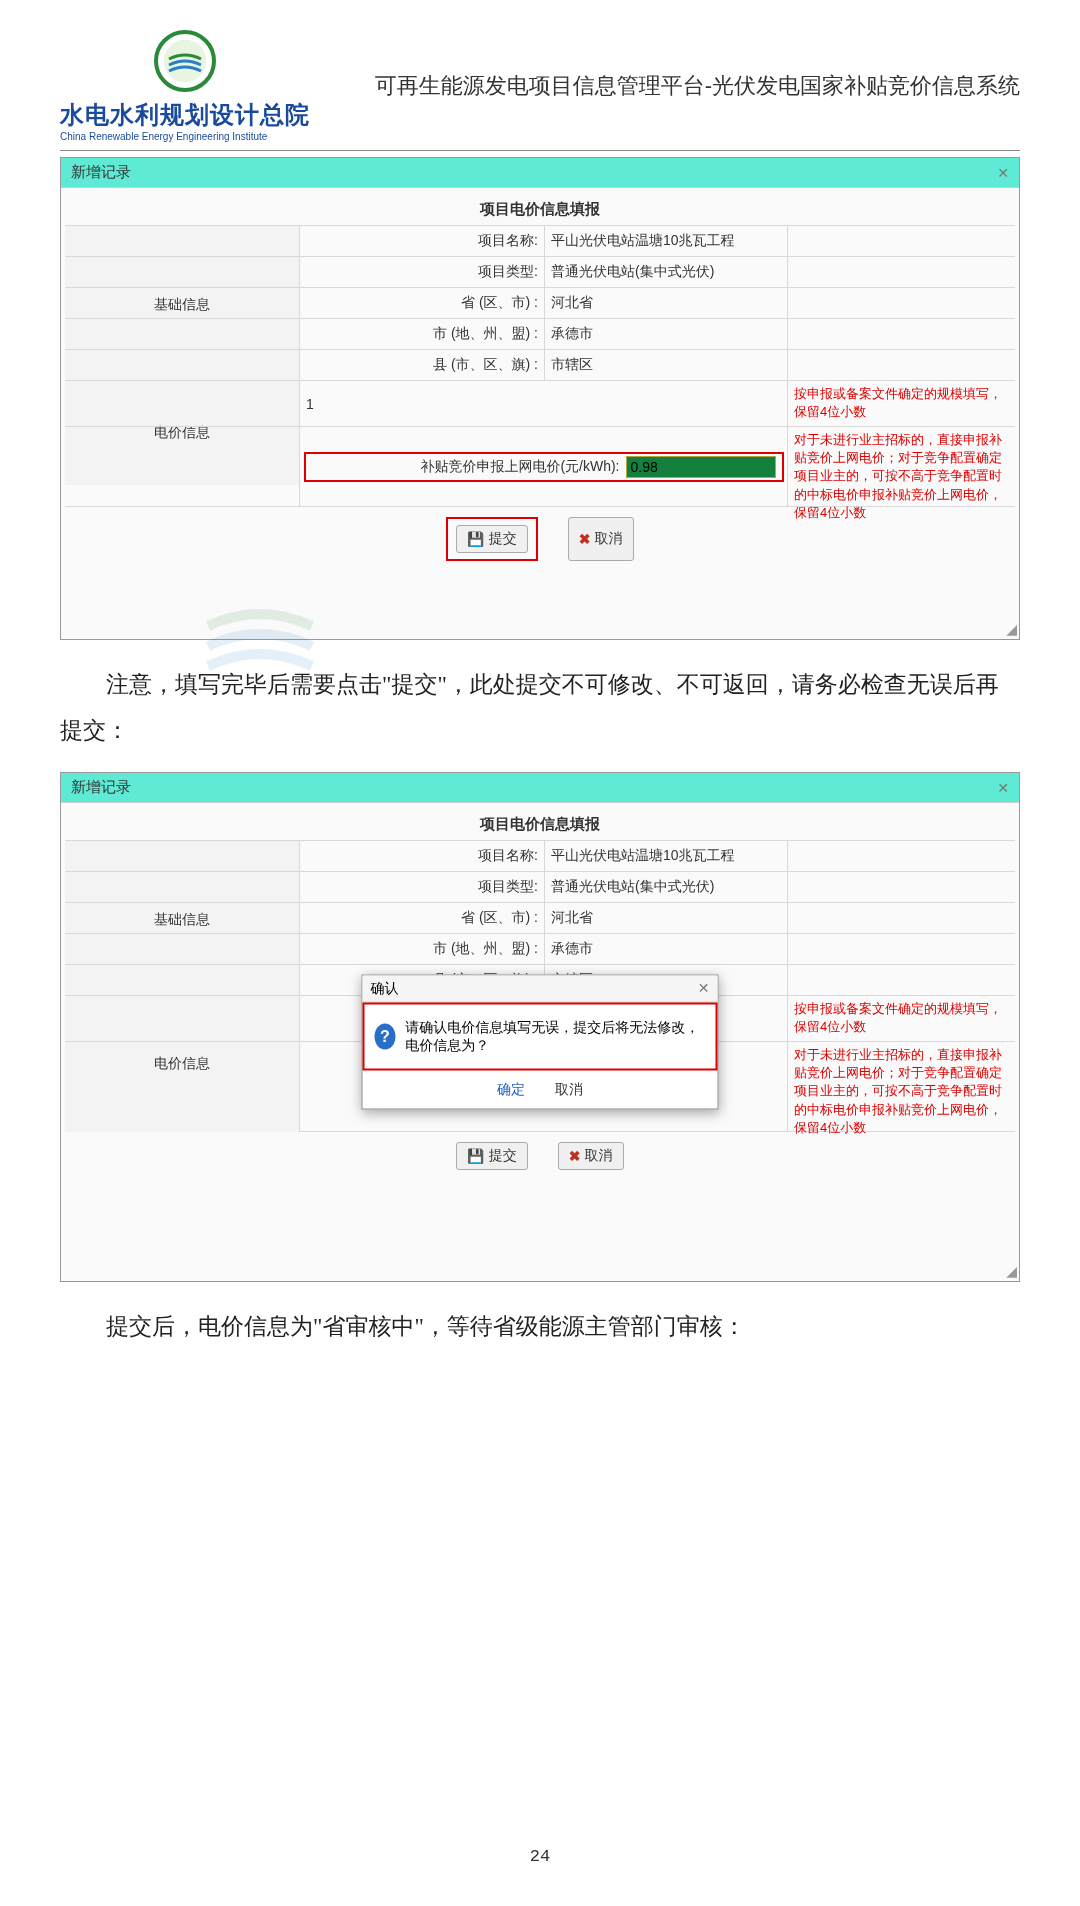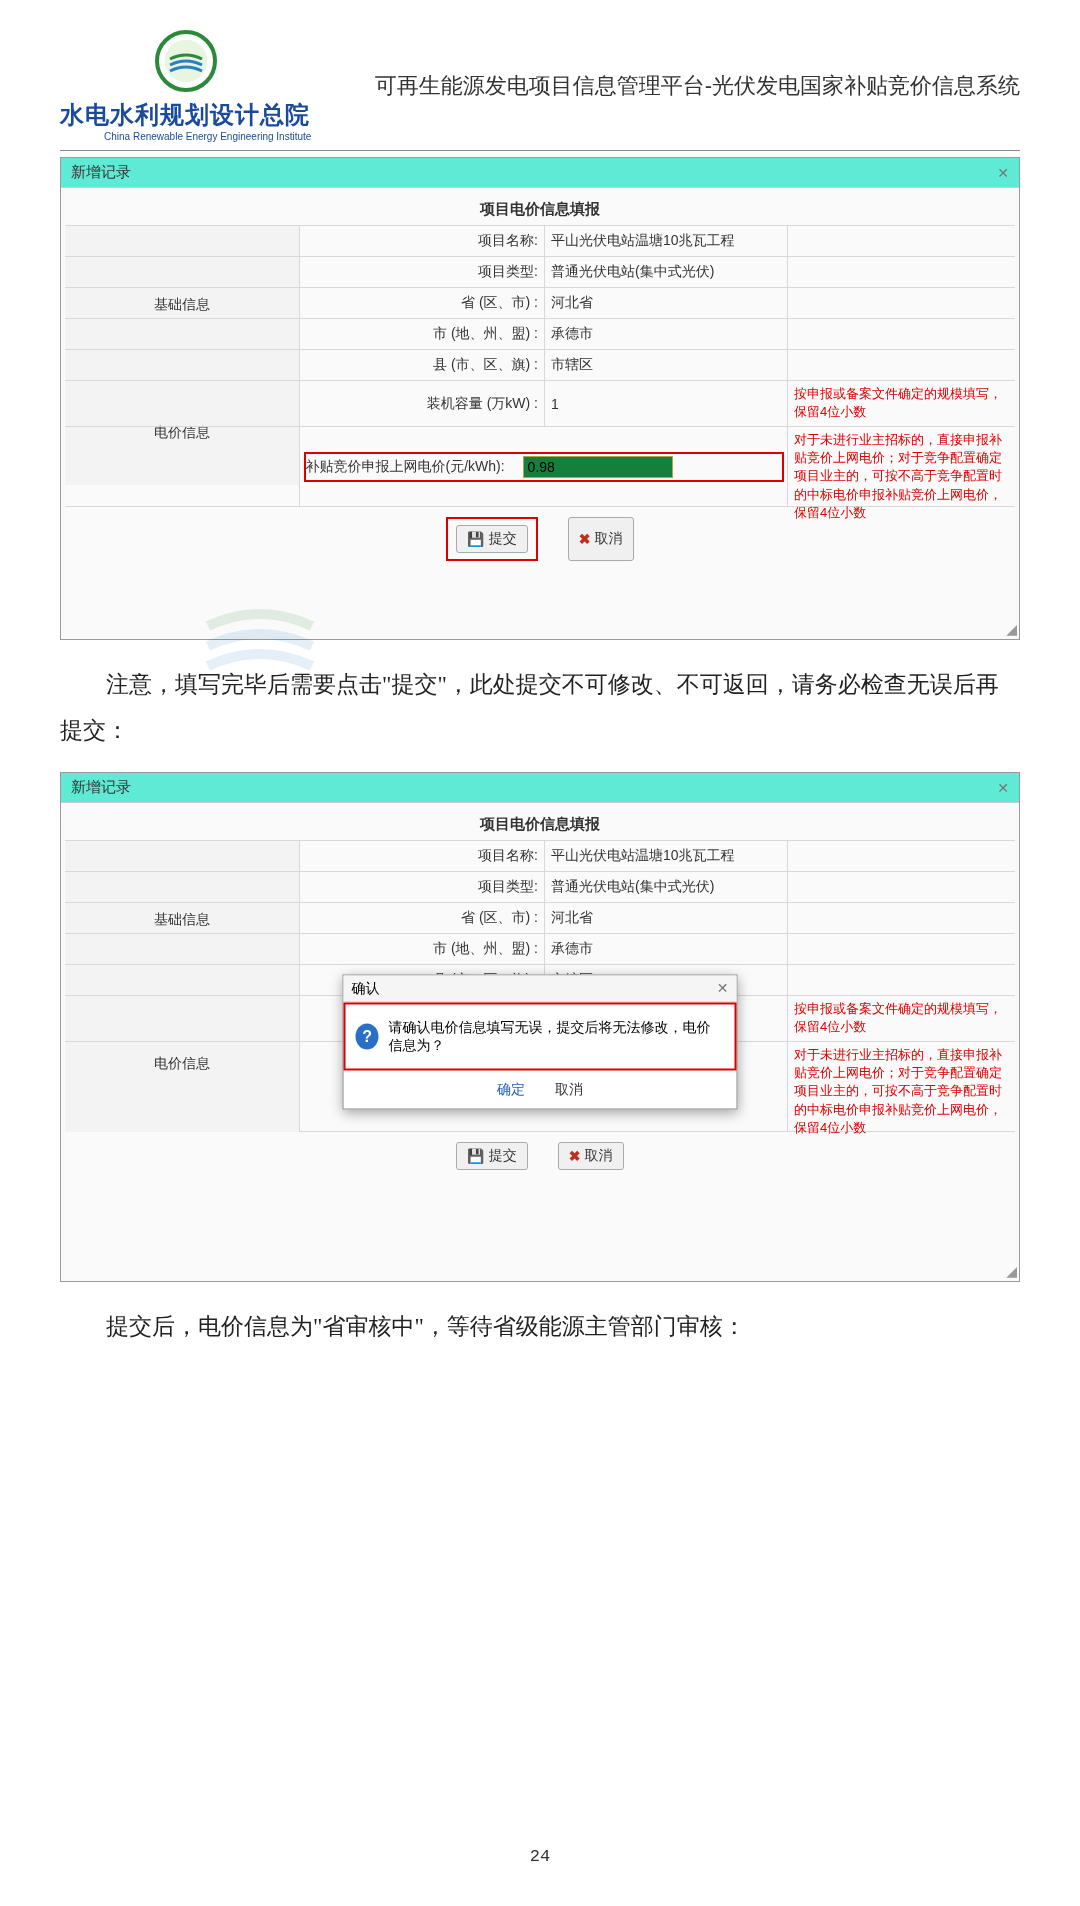--- a/index.html
+++ b/index.html
@@ -45,21 +45,20 @@
   .logo-text .cn {
     font-size: 24px;
     font-weight: bold;
     color: #1a4a9c;
     letter-spacing: 1px;
   }
   .logo-text .en {
     font-size: 10px;
     color: #1a4a9c;
     letter-spacing: 0px;
-    margin-left: 44px;
   }
   .header-right {
     font-size: 22px;
     color: #333;
   }
   .screenshot {
     border: 1px solid #999;
     background: #f5f5f5;
     margin-bottom: 10px;
     position: relative;
@@ -130,26 +129,26 @@
     padding: 4px 6px;
     line-height: 1.4;
   }
   .capacity-row .cell-hint { }
   .price-row {
     height: 58px;
   }
   .price-input-box {
     display: flex;
     align-items: center;
-    justify-content: flex-start;
+    justify-content: flex-end;
     width: 480px;
     height: 30px;
     border: 2px solid #d00;
     position: relative;
-    gap: 18px;
+    gap: 6px;
     padding-right: 6px;
   }
   .price-input {
     width: 150px;
     height: 22px;
     border: 1px solid #b5a642;
     background: #15803d;
     font-size: 14px;
     padding: 0 4px;
   }
@@ -199,21 +198,21 @@
     color: rgba(0, 120, 180, 0.10);
     font-weight: bold;
     pointer-events: none;
     z-index: 1;
   }
   .confirm-dialog {
     position: absolute;
     top: 50%;
     left: 50%;
     transform: translate(-50%, -50%);
-    width: 395px;
+    width: 357px;
     background: #fff;
     border: 1px solid #888;
     box-shadow: 0 3px 12px rgba(0,0,0,0.35);
     z-index: 5;
   }
   .confirm-title {
     background: #f5f5f5;
     padding: 4px 8px;
     font-size: 14px;
     display: flex;
@@ -326,21 +325,20 @@
       <div class="form-row">
         <div style="width:235px;border-right:1px solid #d8d8d8;"></div>
         <div class="cell-label">县 (市、区、旗) :</div>
         <div class="cell-value">市辖区</div>
         <div class="cell-hint"></div>
       </div>
 
       <div class="form-row capacity-row" style="height:46px;">
         <div class="cell-section" style="height:104px;position:absolute;">电价信息</div>
         <div style="width:235px;border-right:1px solid #d8d8d8;"></div>
-        <div class="cell-label">装机容量 (万kW) :</div>
         <div class="cell-value">1</div>
         <div class="cell-hint">按申报或备案文件确定的规模填写，保留4位小数</div>
       </div>
 
       <div class="form-row price-row" style="height:80px;">
         <div style="width:235px;border-right:1px solid #d8d8d8;"></div>
         <div style="flex:1;display:flex;align-items:center;justify-content:center;border-right:1px solid #d8d8d8;">
           <div class="price-input-box">
             <span>补贴竞价申报上网电价(元/kWh):</span>
             <input class="price-input" value="0.98" style="">

